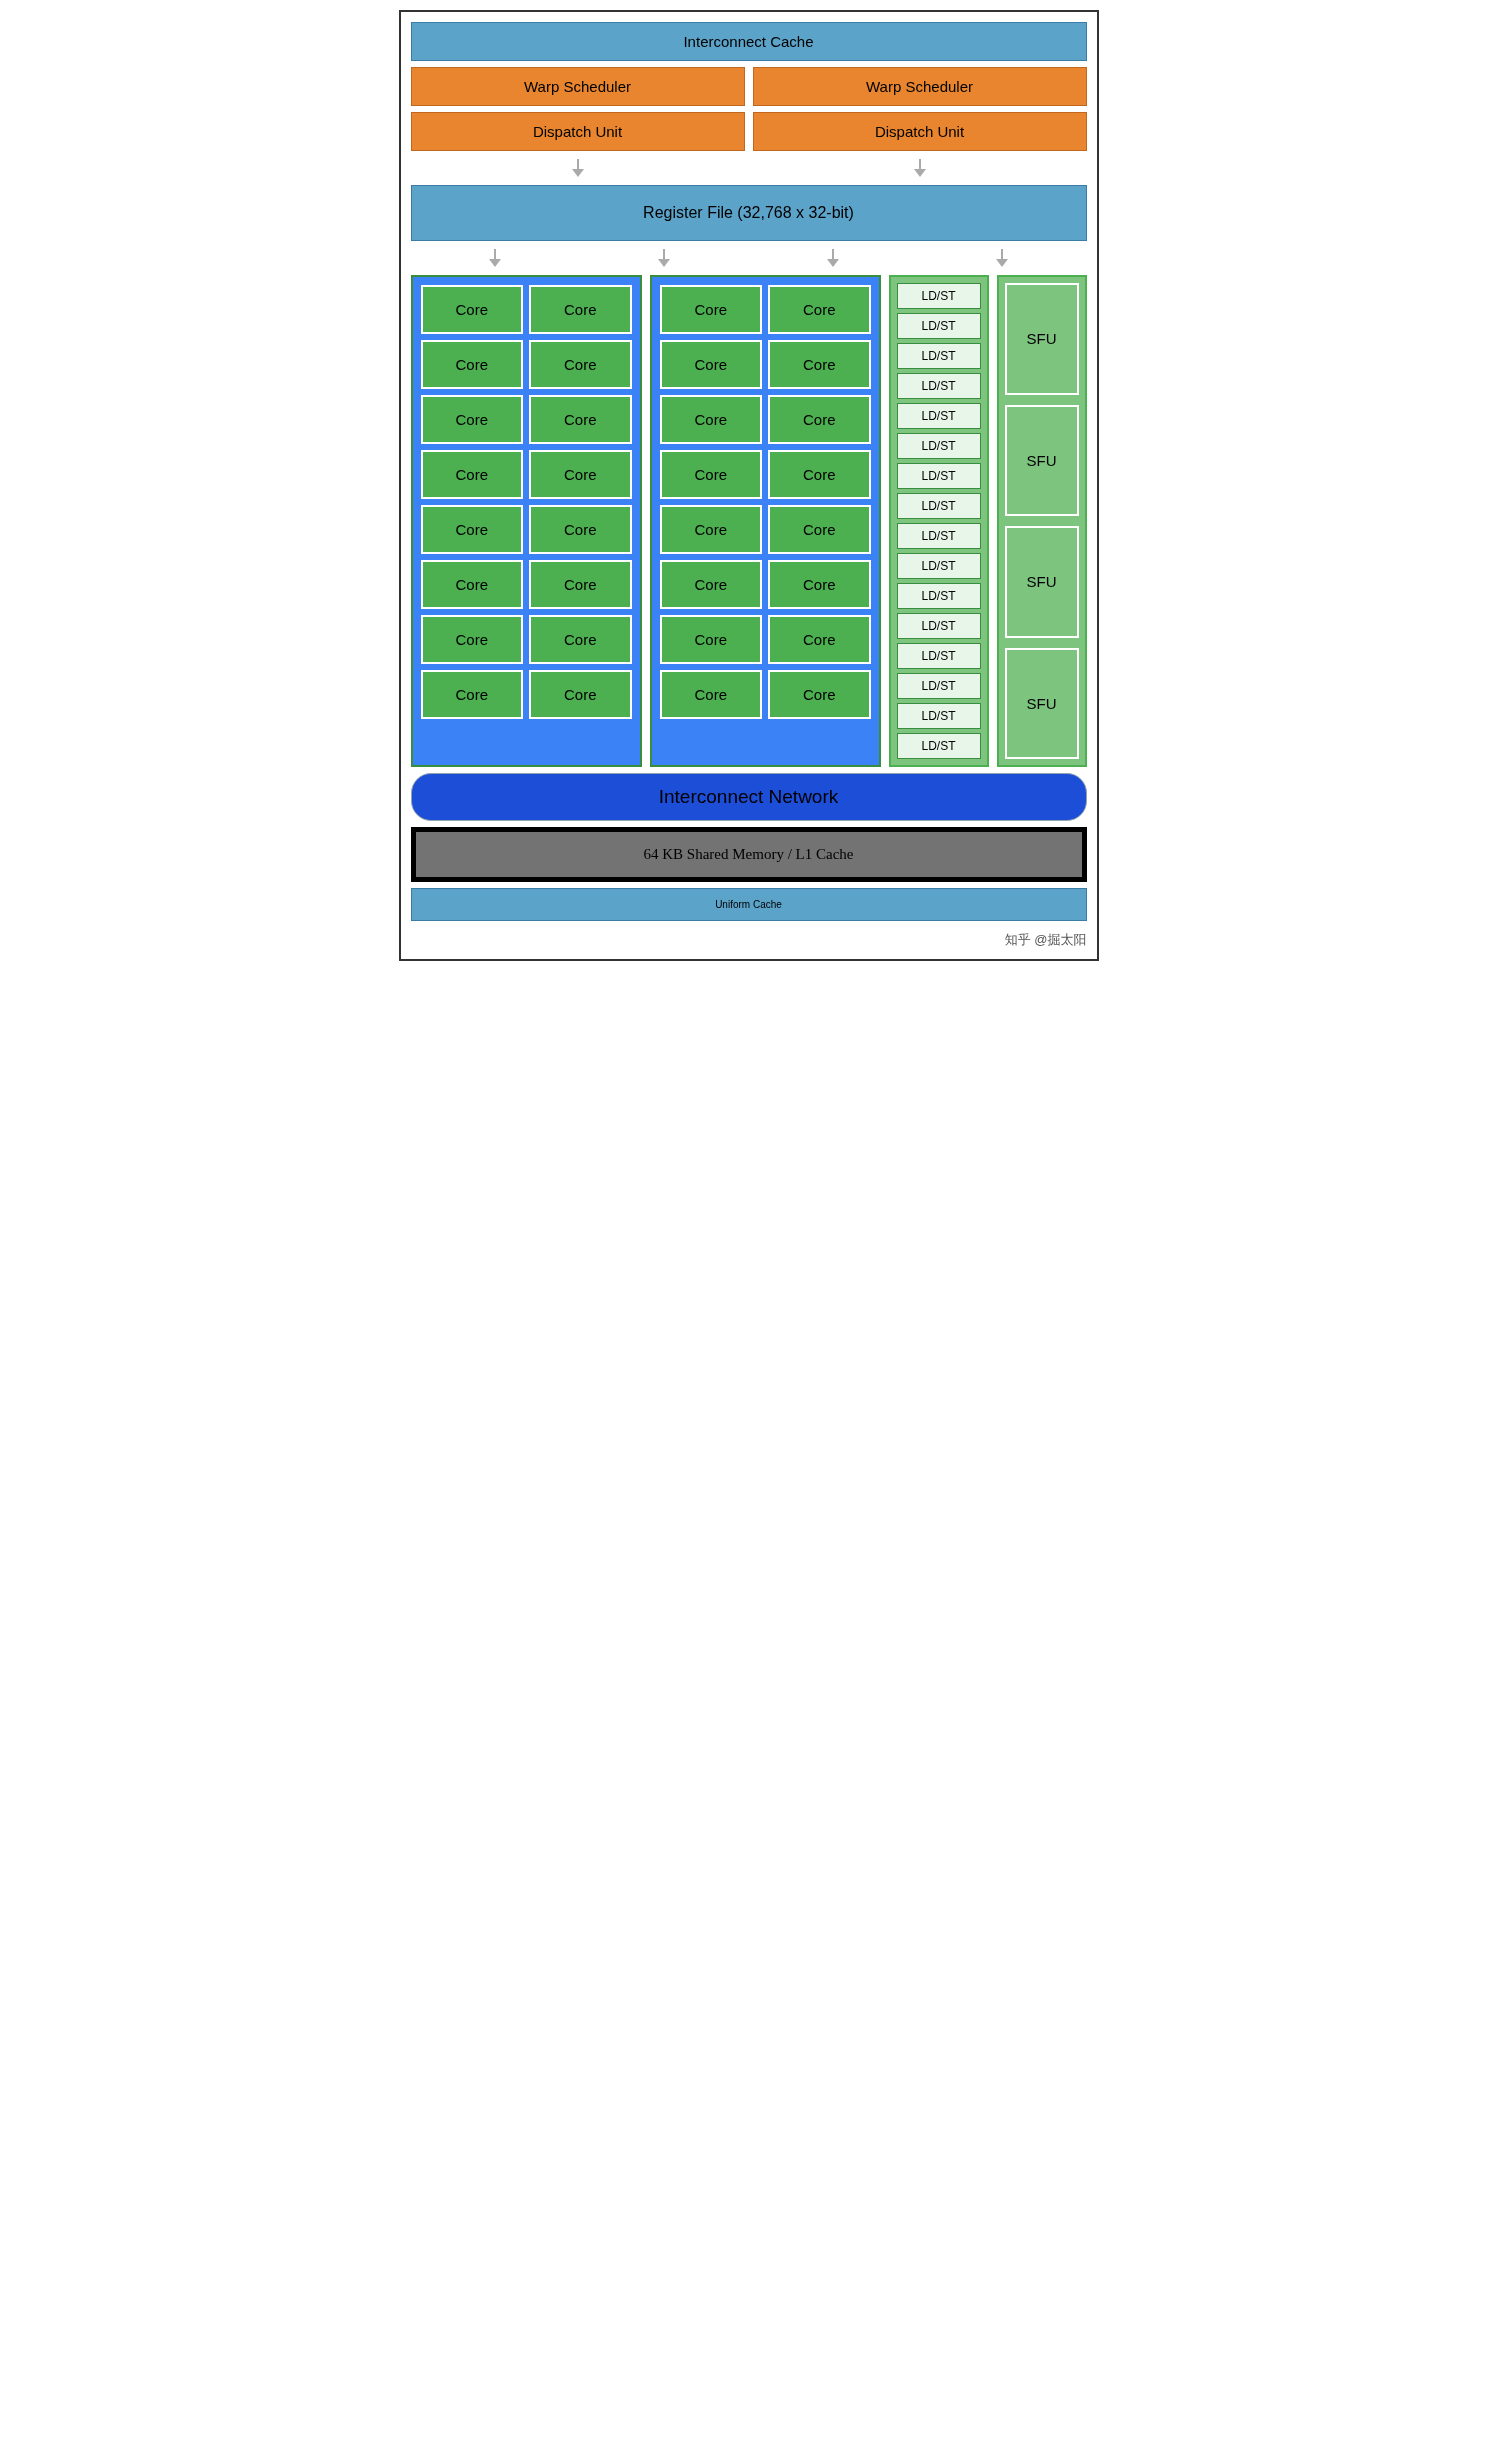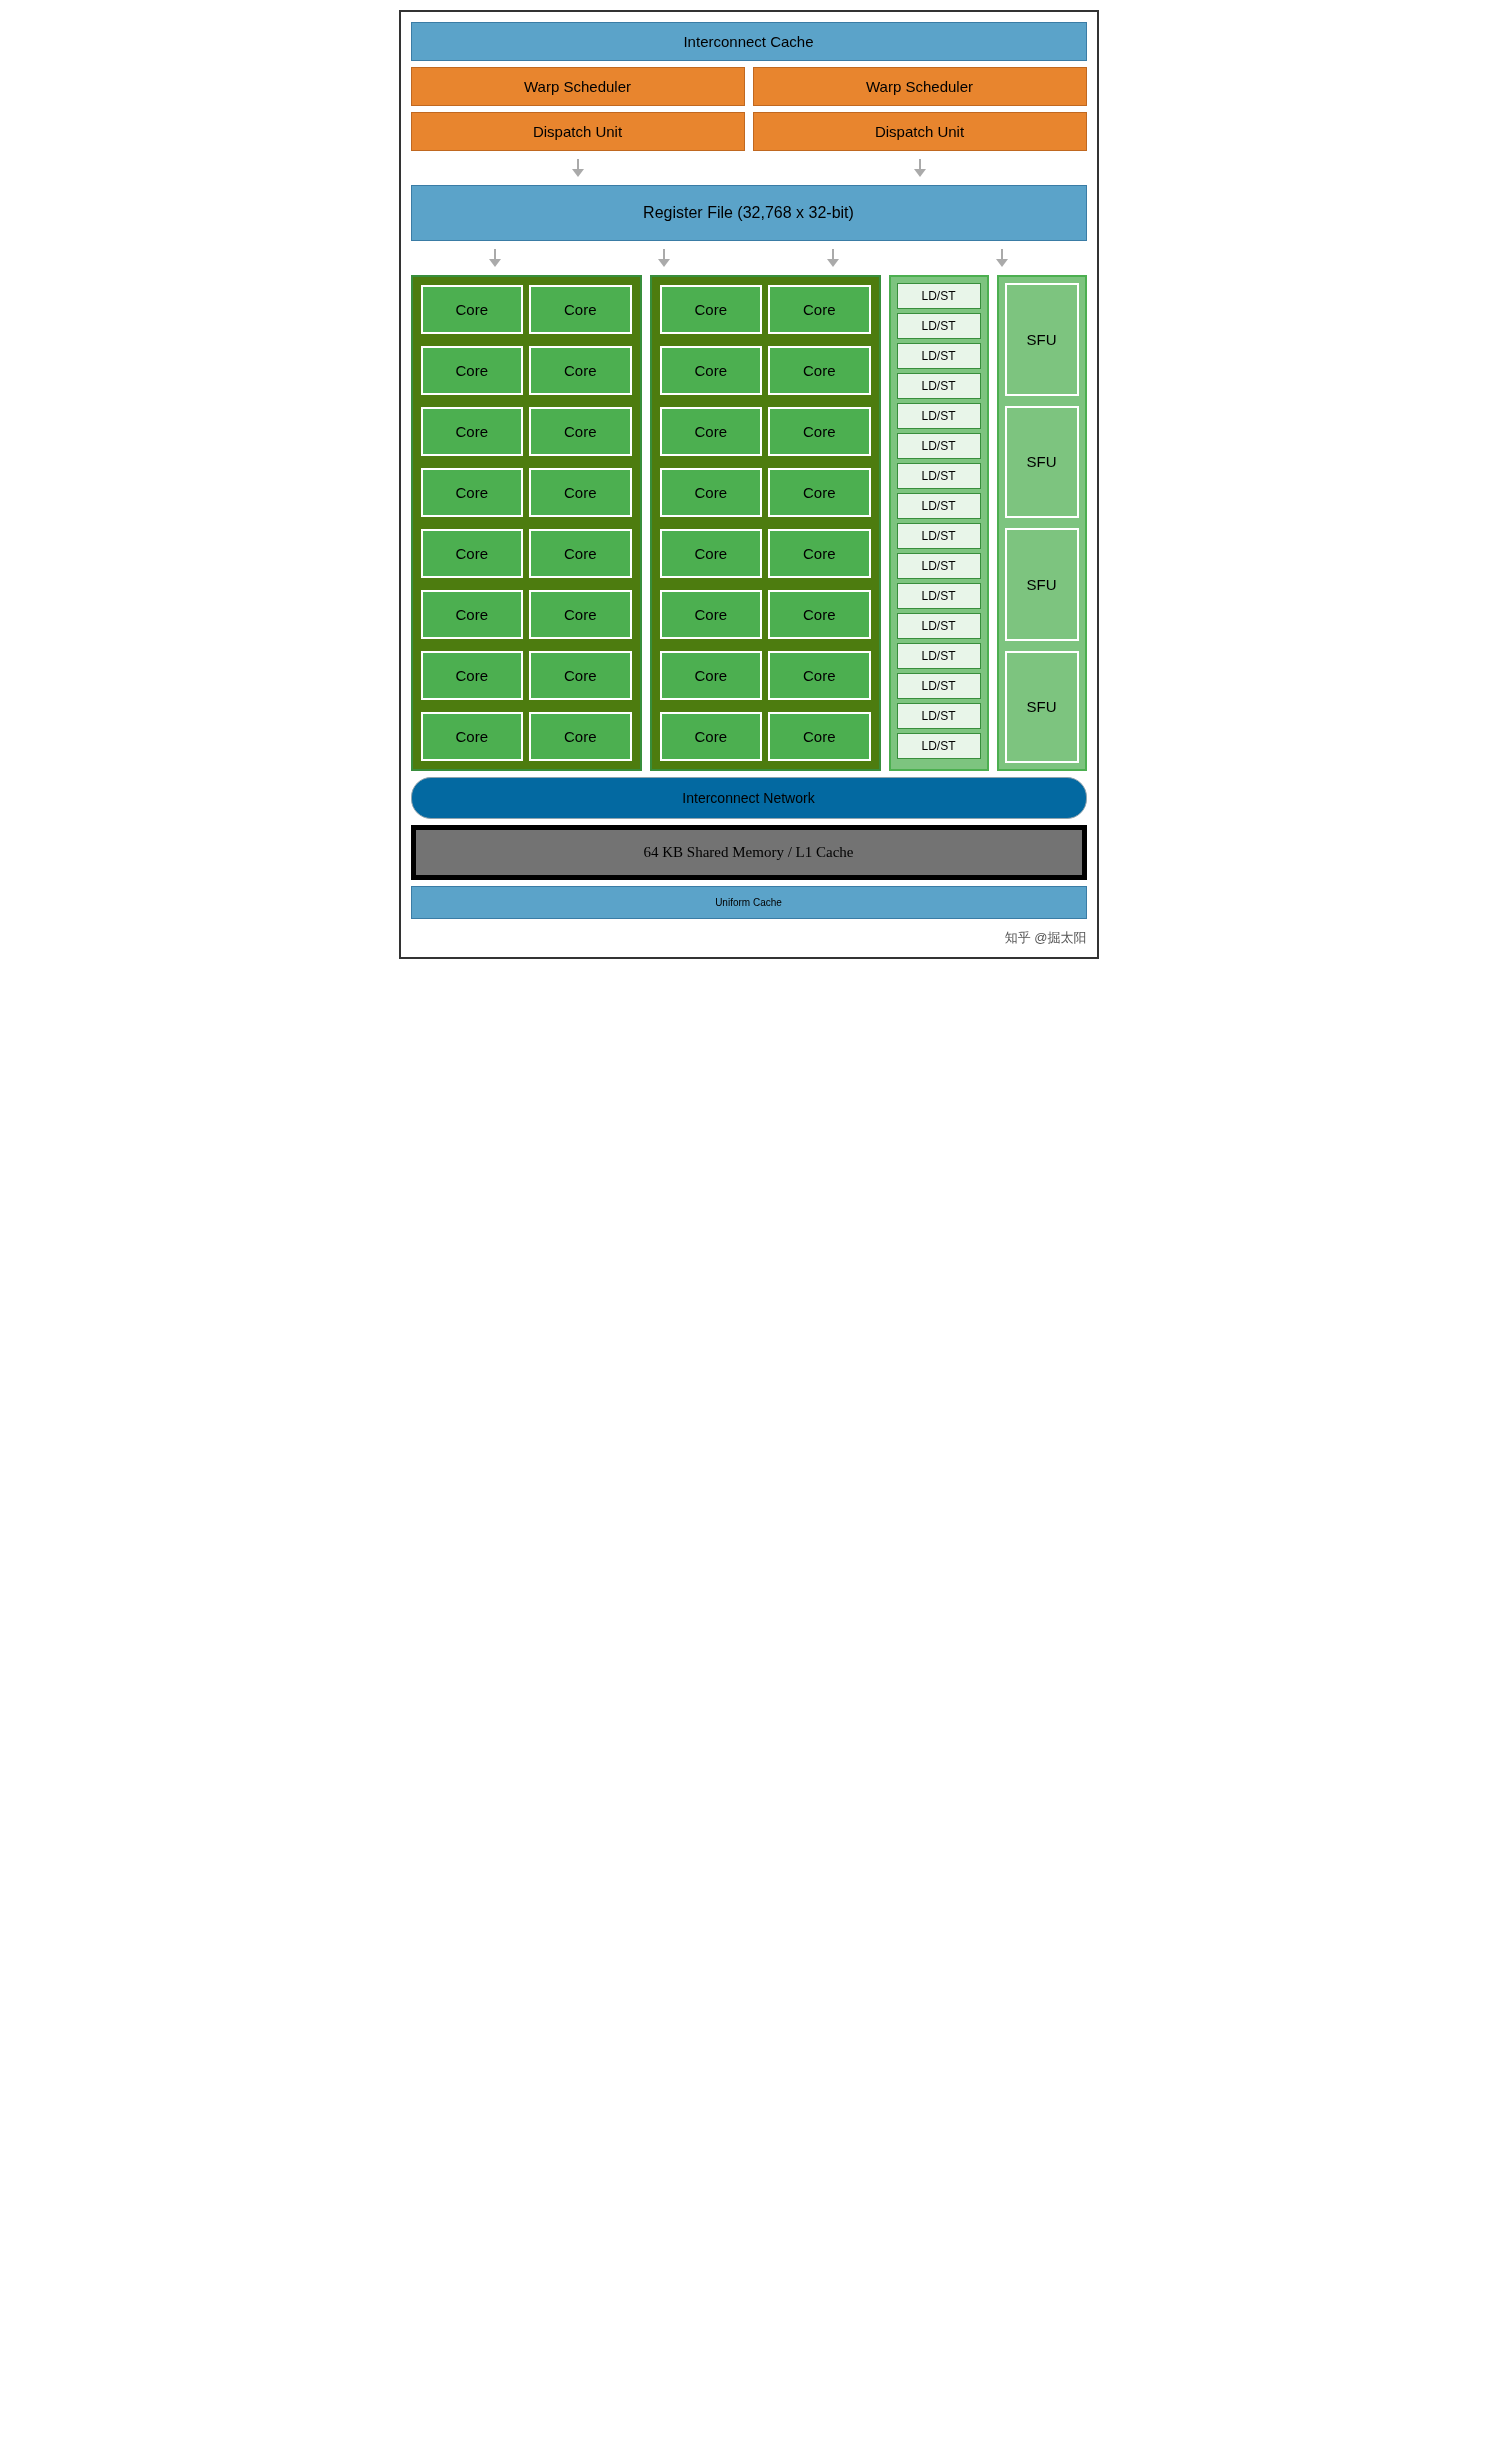--- a/index.html
+++ b/index.html
@@ -95,26 +95,26 @@
       justify-content: space-around;
       padding: 2px 0;
     }
     .main-units-row {
       display: flex;
       gap: 8px;
       width: 100%;
       align-items: stretch;
     }
     .core-group {
-      background: #4d7c0f;
+      background: #3b82f6;
       border: 2px solid #388e3c;
       padding: 8px;
       display: flex;
       flex-direction: column;
-      gap: 12px;
+      gap: 6px;
       flex: 1;
     }
     .core-row {
       display: flex;
       gap: 6px;
     }
     .core-cell {
       background: #4caf50;
       border: 2px solid #fff;
       padding: 14px 10px;
@@ -154,26 +154,26 @@
       border: 2px solid #fff;
       flex: 1;
       text-align: center;
       display: flex;
       align-items: center;
       justify-content: center;
       font-size: 15px;
       color: #000;
     }
     .interconnect {
-      background: #0369a1;
+      background: #1d4ed8;
       border-radius: 20px;
       border: 1px solid #90a4ae;
       padding: 12px;
       width: 100%;
-      font-size: 14px;
+      font-size: 19px;
     }
     .shared-memory {
       background: #737373;
       border: 5px solid #000000;
       padding: 14px;
       width: 100%;
       font-size: 15px;
       font-family: Liberation Serif, serif;
     }
     .uniform-cache {

